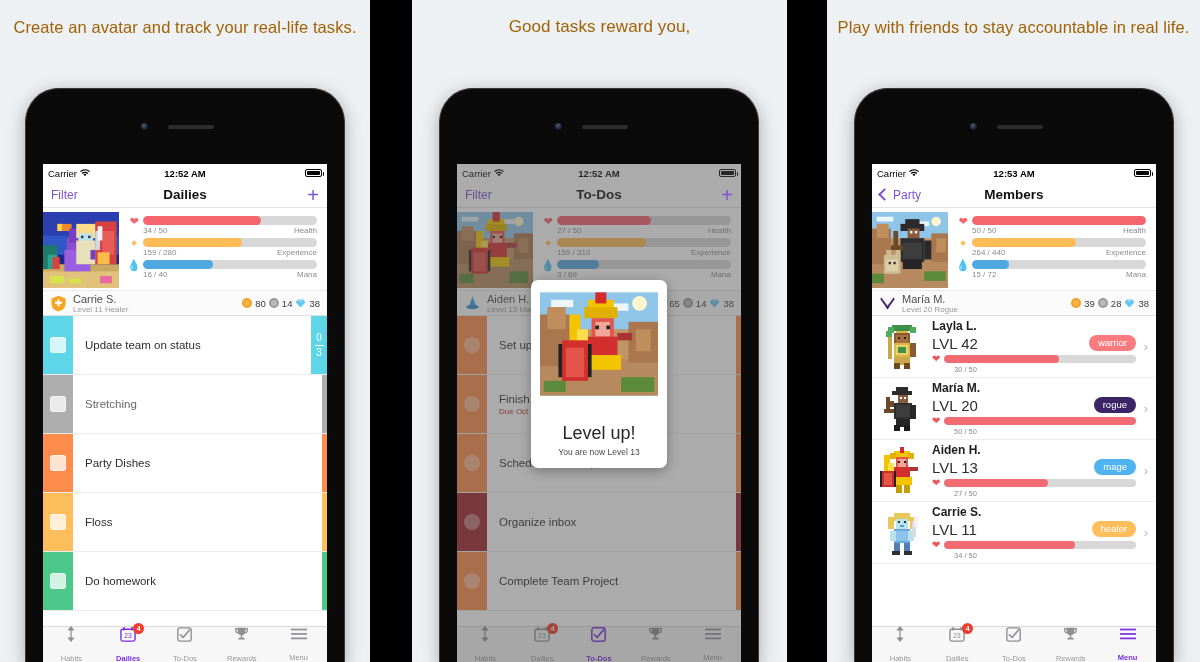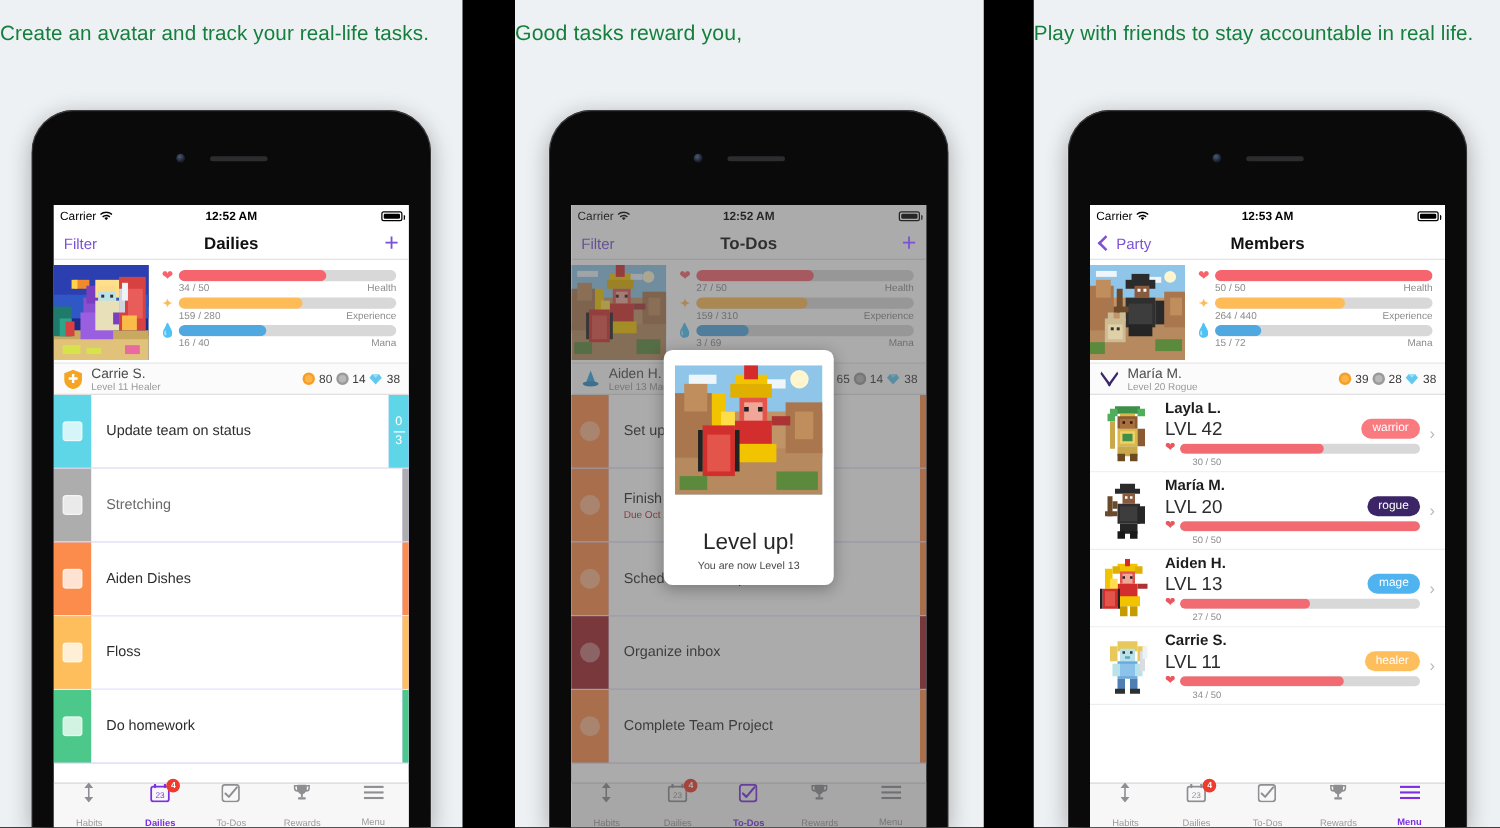--- a/index.html
+++ b/index.html
@@ -12,21 +12,21 @@
   .stage{position:relative;width:1200px;height:662px;background:#000;}
 
   
   .panel{position:absolute;top:0;height:662px;background:#eef1f3;overflow:hidden;}
   #panel-1{left:0;width:370px;}
   #panel-2{left:412px;width:375px;}
   #panel-3{left:827px;width:373px;}
 
   .caption{
     position:absolute;left:0;right:0;top:14px;
-    color:#15803d;font-size:16.5px;line-height:26px;
+    text-align:center;color:#a16207;font-size:16.5px;line-height:26px;
     letter-spacing:.1px;
   }
   #panel-2 .caption{top:14px;font-size:17px;}
 
   
   .phone{
     position:absolute;border-radius:34px 34px 0 0;
     background:linear-gradient(to right,#cfd2d6 0%,#8e9399 2%,#2b2b2d 5%,#101012 9%,#0b0b0c 50%,#101012 91%,#2b2b2d 95%,#8e9399 98%,#cfd2d6 100%);
     box-shadow:0 4px 18px rgba(0,0,0,.30);
     padding:0;
@@ -283,21 +283,21 @@
             <div class="task-body">
               <div class="task-title" style="color:#6a6a6a">Stretching</div>
             </div>
             <div class="task-edge" style="background:#adadad"></div>
           </div>
           <div class="task">
             <div class="task-color" style="background:#fb8c4b">
                 <span class="task-box"></span>
               </div>
             <div class="task-body">
-              <div class="task-title">Aiden Dishes</div>
+              <div class="task-title">Party Dishes</div>
             </div>
             <div class="task-edge" style="background:#fb8c4b"></div>
           </div>
           <div class="task">
             <div class="task-color" style="background:#ffbe5c">
                 <span class="task-box"></span>
               </div>
             <div class="task-body">
               <div class="task-title">Floss</div>
             </div>

